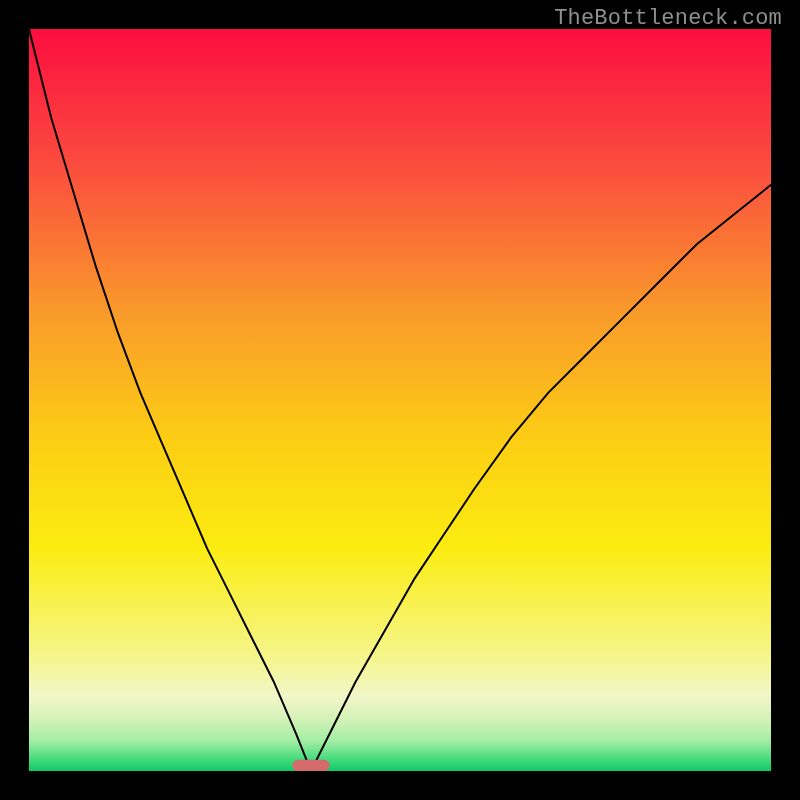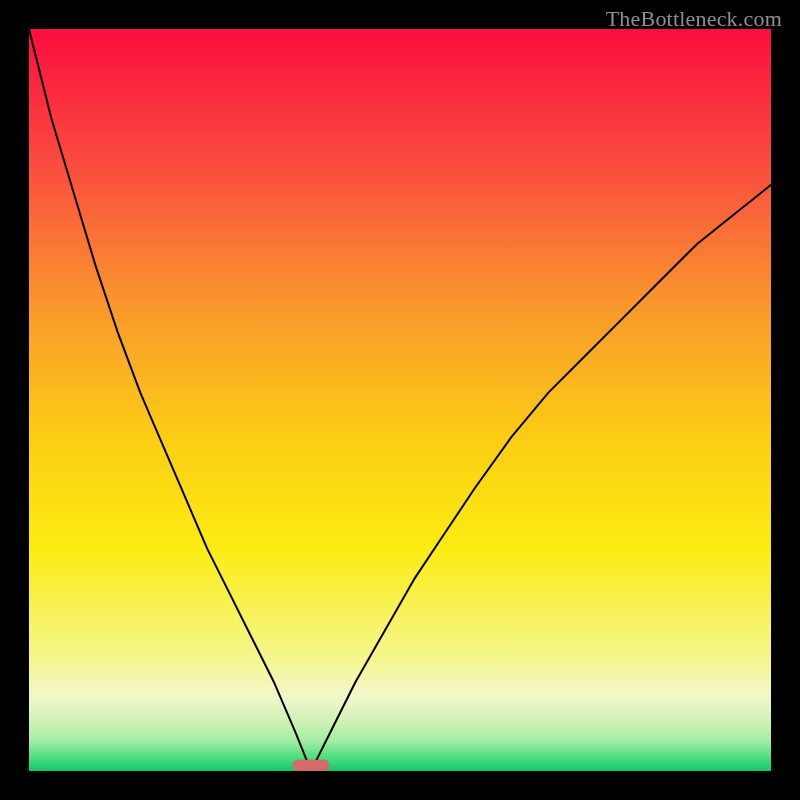--- a/index.html
+++ b/index.html
@@ -29,21 +29,21 @@
     position: absolute;
     top: 0;
     left: 0;
     width: 100%;
     height: 100%;
   }
   .watermark {
     position: absolute;
     top: 6px;
     right: 18px;
-    font-family: Liberation Serif, serif;
+    font-family: Liberation Mono, monospace;
     font-size: 22px;
     color: #8f8f8f;
     letter-spacing: 0.2px;
   }
 </style>
 </head>
 <body>
 
 <div class="watermark">TheBottleneck.com</div>
 

